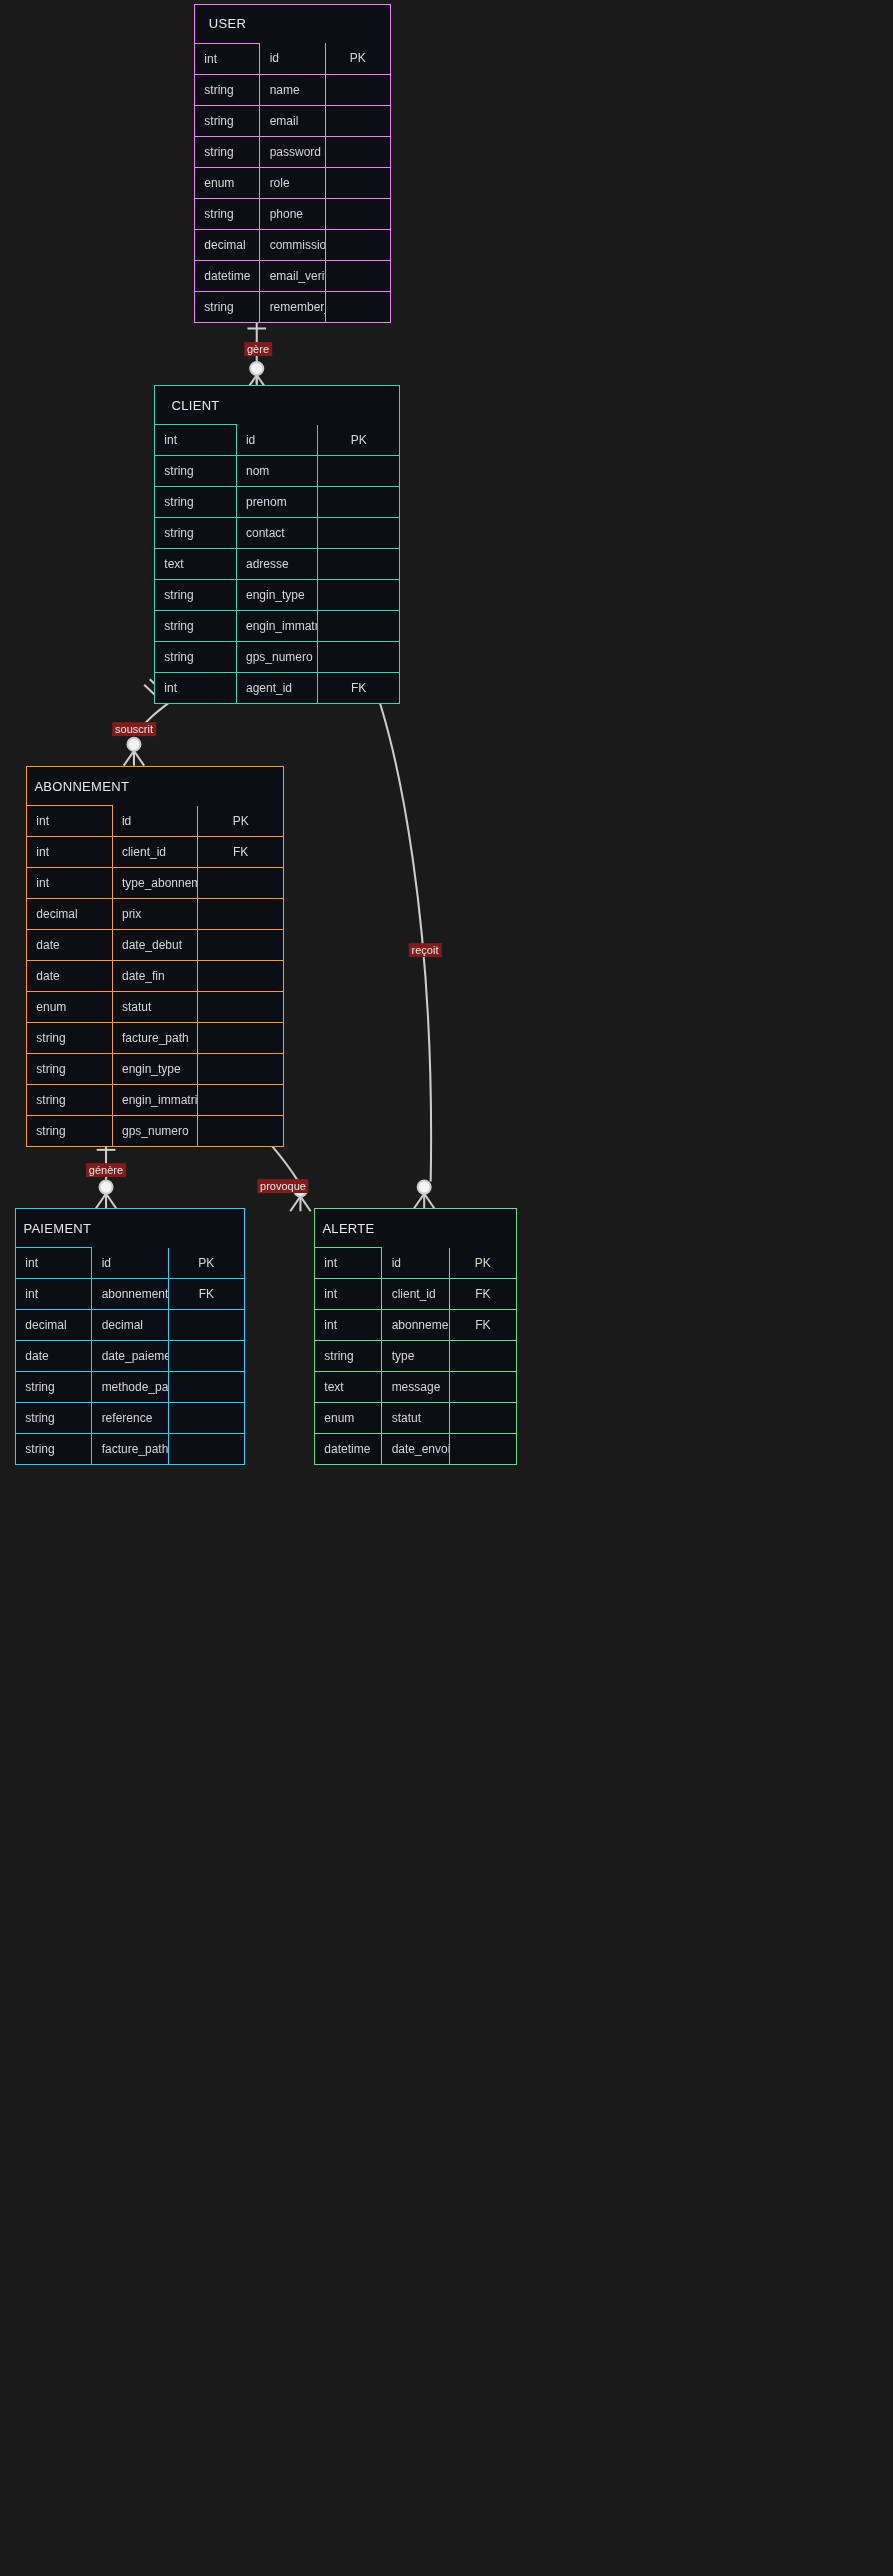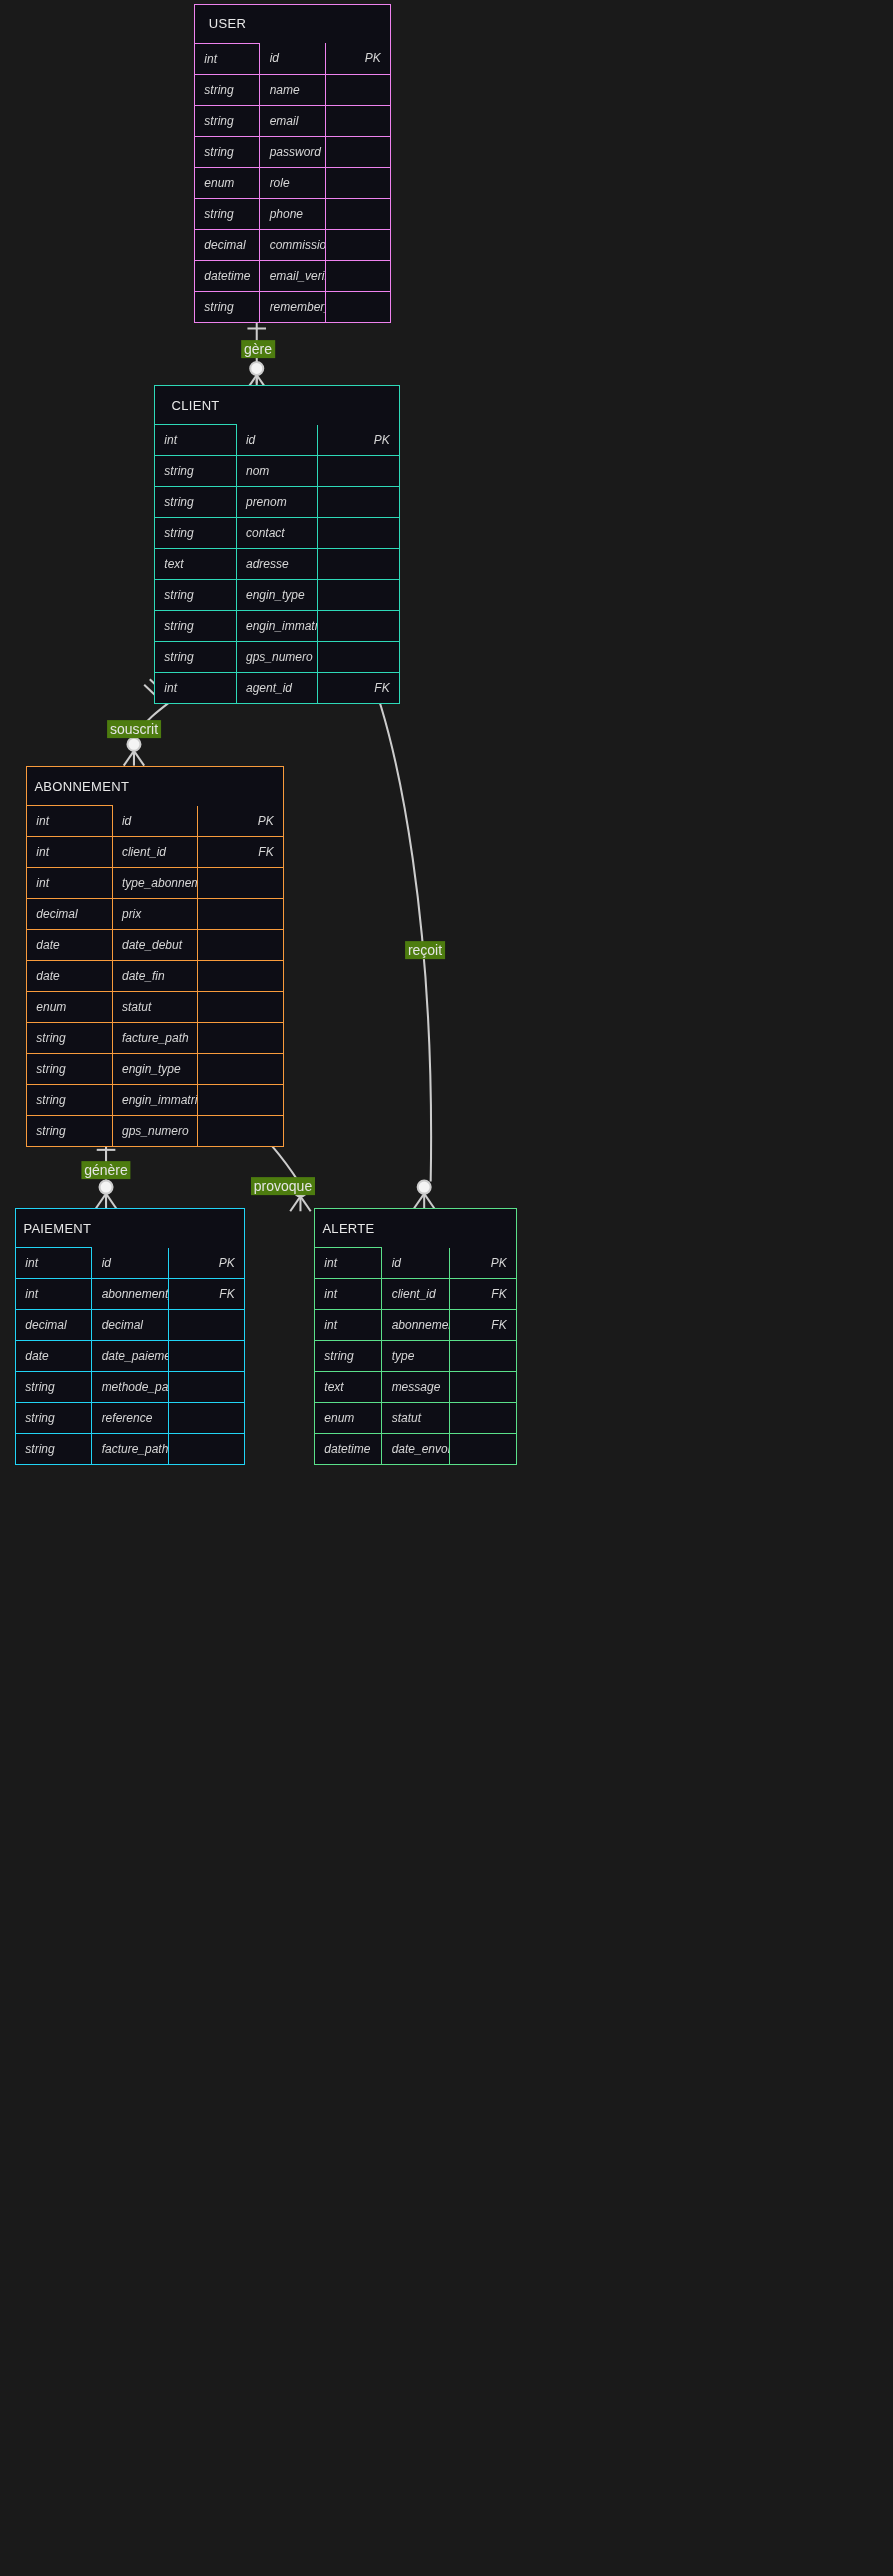--- a/index.html
+++ b/index.html
@@ -51,38 +51,38 @@
     text-align: center;
     vertical-align: middle;
     color: #e8e8e8;
     font-size: 13px;
     letter-spacing: 0.3px;
     height: 39px;
     border-bottom: 1.9px solid #888;
     background: #0d0d15;
     padding: 0 7.4px;
   }
-  .entity .attr-row { display: table-row; font-style: italic; }
+  .entity .attr-row { display: table-row; }
   .entity .attr-row > div {
     display: table-cell;
     vertical-align: middle;
     height: 31px;
     color: #d6d6d6;
     font-size: 12px;
     padding: 0 9.3px;
     border-right: 1.9px solid #888;
     border-bottom: 1.9px solid #888;
     background: #0d0d15;
     white-space: nowrap;
     overflow: hidden;
   }
   .entity .attr-row:last-child > div { border-bottom: none; }
   .entity .attr-row > div.c-key {
     border-right: none;
-    text-align: right;
+    text-align: center;
   }
   .entity .attr-row > div.c-type { }
   .entity .attr-row > div.c-name { }
 
   
   .entity.acc-purple { border-color: #ee82ee; }
   .entity.acc-purple .title-cell,
   .entity.acc-purple .attr-row > div { border-color: #ee82ee; }
 
   .entity.acc-teal { border-color: #2ed9b8; }
@@ -99,22 +99,22 @@
 
   .entity.acc-green { border-color: #5ae08a; }
   .entity.acc-green .title-cell,
   .entity.acc-green .attr-row > div { border-color: #5ae08a; }
 
   
   .rel-label {
     position: absolute;
     z-index: 6;
     color: #e6e6e6;
-    font-size: 14px;
-    background: #4d7c0f;
+    font-size: 11px;
+    background: #7f1d1d;
     padding: 0.9px 2.8px;
     white-space: nowrap;
     transform: translate(-50%, -50%);
   }
 </style>
 </head>
 <body>
 
 <div id="diagram">
 

